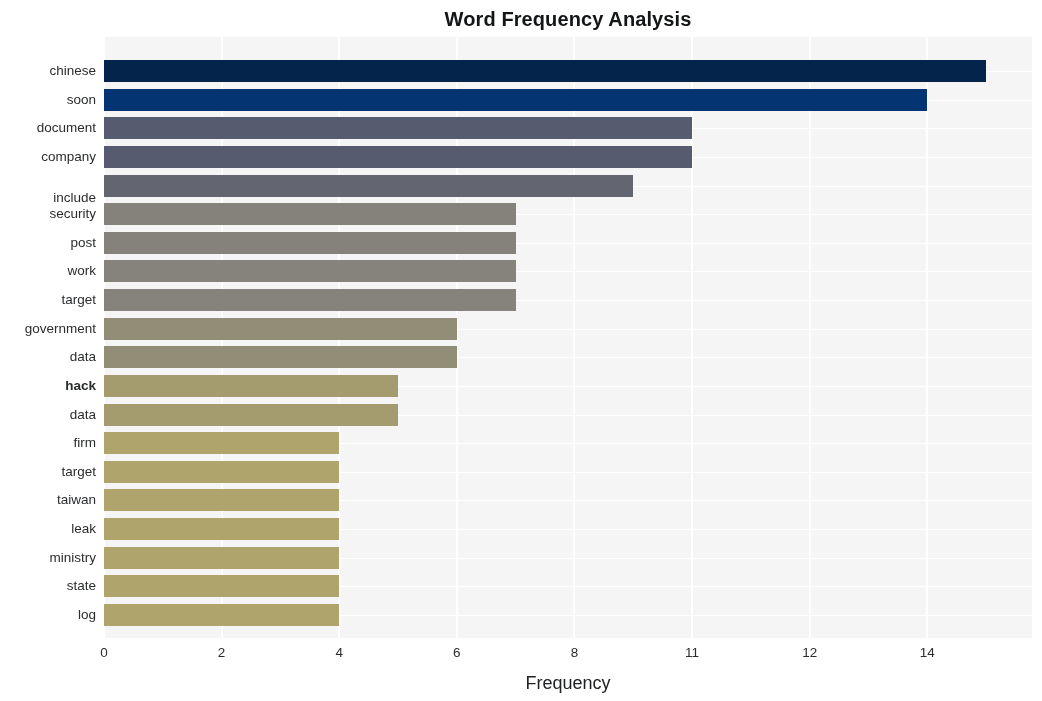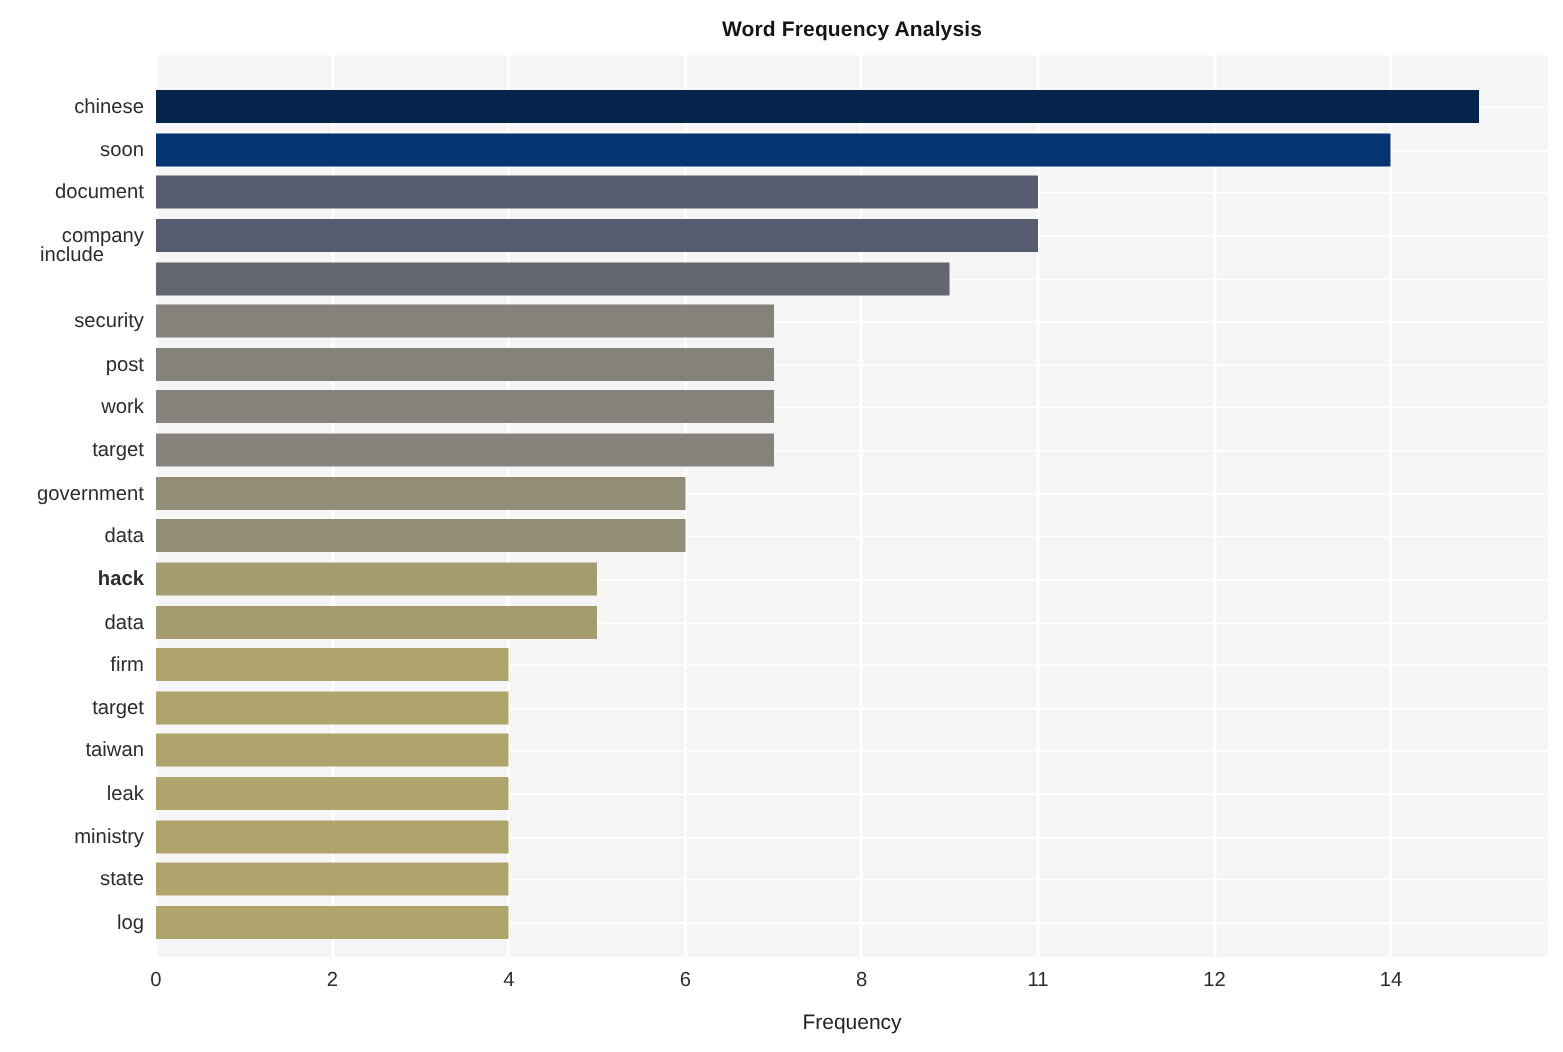--- a/index.html
+++ b/index.html
@@ -23,21 +23,21 @@
     background: #ffffff;
   }
 
   
   #chart-title {
     position: absolute;
     left: 104px;
     top: 6px;
     width: 928px;
     text-align: center;
-    font-size: 14px;
+    font-size: 20px;
     font-weight: bold;
     color: #131516;
     letter-spacing: 0.1px;
     line-height: 26px;
   }
 
   
   #plot-area {
     position: absolute;
     left: 104px;
@@ -107,21 +107,21 @@
     color: #2a2c2e;
     white-space: nowrap;
   }
 
   #x-axis-label {
     position: absolute;
     left: 104px;
     top: 673px;
     width: 928px;
     text-align: center;
-    font-size: 14px;
+    font-size: 18px;
     color: #202224;
   }
 </style>
 </head>
 <body>
 
 <div id="figure">
 
   <div id="chart-title">Word Frequency Analysis</div>
 
@@ -180,21 +180,21 @@
         <div class="bar" title="state: 4" style="top: 538px; width: 235.234px; background: rgb(176, 164, 109);"></div>
         <div class="bar" title="log: 4" style="top: 567px; width: 235.234px; background: rgb(176, 164, 109);"></div>
       </div>
   </div>
 
   <div id="y-axis">
       <div class="ytick" style="top: 23px;">chinese</div>
       <div class="ytick" style="top: 52px;">soon</div>
       <div class="ytick" style="top: 80px;">document</div>
       <div class="ytick" style="top: 109px;">company</div>
-      <div class="ytick" style="top: 122px; text-align: center;">include</div>
+      <div class="ytick" style="top: 150px;">include</div>
       <div class="ytick" style="top: 166px;">security</div>
       <div class="ytick" style="top: 195px;">post</div>
       <div class="ytick" style="top: 223px;">work</div>
       <div class="ytick" style="top: 252px;">target</div>
       <div class="ytick" style="top: 281px;">government</div>
       <div class="ytick" style="top: 309px;">data</div>
       <div class="ytick" style="top: 338px; font-weight: bold;">hack</div>
       <div class="ytick" style="top: 367px;">data</div>
       <div class="ytick" style="top: 395px;">firm</div>
       <div class="ytick" style="top: 424px;">target</div>

